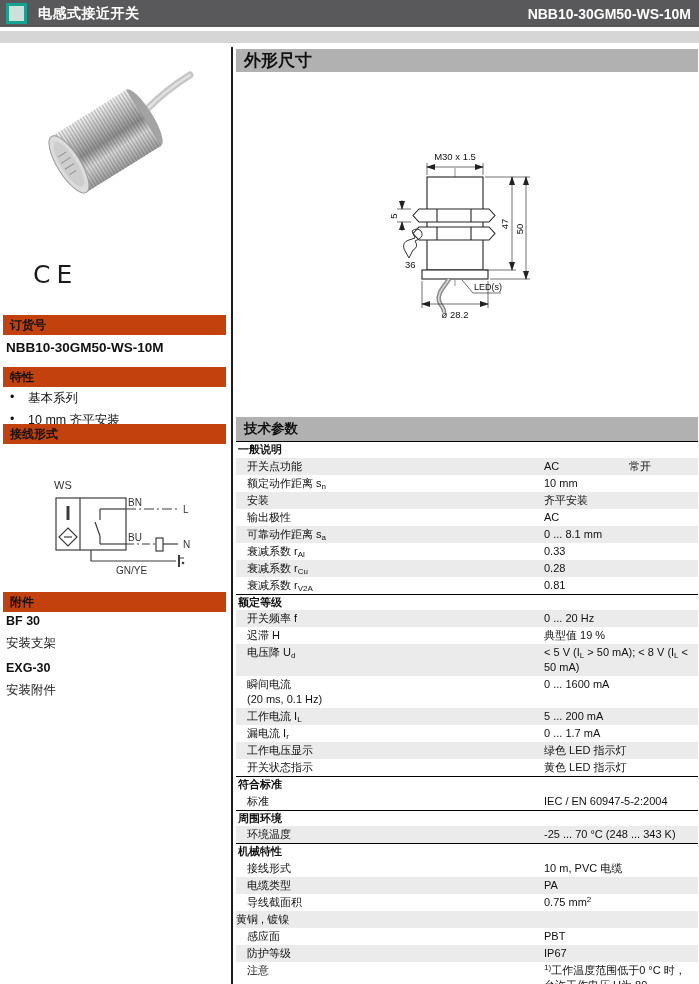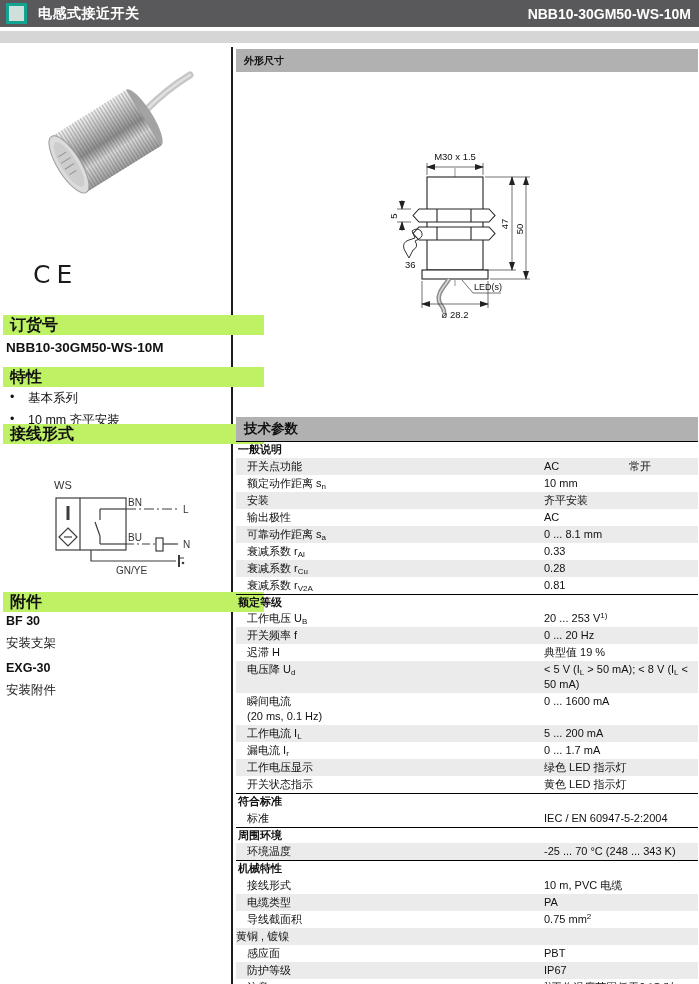--- a/index.html
+++ b/index.html
@@ -6,31 +6,31 @@
   body{width:699px;height:984px;background:#fff;font-family:"Liberation Sans","DejaVu Sans",sans-serif;color:#111;position:relative;overflow:hidden;}
   .abs{position:absolute;}
   
   .top{left:0;top:0;width:699px;height:27px;background:#59595b;display:flex;align-items:center;}
   .sq{width:15px;height:15px;border:3px solid #14a390;background:#cfe0da;margin-left:6px;}
   .top-title{color:#fff;font-weight:bold;font-size:14px;margin-left:11px;letter-spacing:.5px;}
   .top-code{color:#fff;font-weight:bold;font-size:14px;margin-left:auto;margin-right:8px;}
   .strip{left:0;top:31px;width:699px;height:12px;background:#d6d6d6;}
   .divider{left:231px;top:47px;width:2px;height:937px;background:#1d1d1d;}
   
-  .side-head{left:3px;width:261px;height:20px;background:#bef264;font-size:16px;font-weight:bold;line-height:20px;padding-left:7px;box-sizing:border-box;}
+  .side-head{left:3px;width:223px;height:20px;background:#c2410c;font-size:12px;font-weight:bold;line-height:20px;padding-left:7px;box-sizing:border-box;}
   .order-num{left:6px;top:340px;font-size:13.5px;font-weight:bold;}
   .features{left:10px;top:390px;font-size:12.5px;}
   .feat{display:flex;margin-bottom:5px;}
   .feat .bullet{width:18px;}
   .acc{left:6px;top:614px;font-size:12.5px;}
   .acc-code{font-weight:bold;margin-bottom:7px;}
   .acc-desc{margin-bottom:9px;color:#222;}
   .ce{left:33px;top:260px;font-size:25px;letter-spacing:6px;color:#1a1a1a;font-family:"DejaVu Sans",sans-serif;}
   
-  .right-head{left:236px;width:462px;height:23px;background:#b1b1b1;font-size:10px;font-weight:bold;line-height:23px;padding-left:8px;box-sizing:border-box;}
+  .right-head{left:236px;width:462px;height:23px;background:#b1b1b1;font-size:17px;font-weight:bold;line-height:23px;padding-left:8px;box-sizing:border-box;}
   .tech{left:236px;top:417px;width:462px;}
   .tech-head{height:24px;background:#b1b1b1;font-size:13.5px;font-weight:bold;line-height:24px;padding-left:8px;}
   .sec-title{font-size:11px;font-weight:bold;border-top:1px solid #000;padding:1px 0 1px 2px;line-height:13.5px;}
   .trow{display:flex;font-size:11px;line-height:15px;}
   .trow.shaded{background:#ebebeb;}
   .tlabel{width:308px;padding:1px 4px 1px 11px;box-sizing:border-box;flex-shrink:0;}
   .tvalue{flex:1;padding:1px 2px 1px 0;}
   .v1.w2{display:inline-block;width:85px;}
   sub{font-size:8px;vertical-align:-2px;line-height:0;}
   sup{font-size:8px;vertical-align:4px;line-height:0;}
@@ -222,24 +222,20 @@
       </div>
       <div class="trow shaded">
         <div class="tlabel">衰减系数 r<sub>Cu</sub></div>
         <div class="tvalue"><span class="v1">0.28</span></div>
       </div>
       <div class="trow">
         <div class="tlabel">衰减系数 r<sub>V2A</sub></div>
         <div class="tvalue"><span class="v1">0.81</span></div>
       </div>
       <div class="sec-title">额定等级</div>
-      <div class="trow">
-        <div class="tlabel">工作电压 U<sub>B</sub></div>
-        <div class="tvalue"><span class="v1">20 ... 253 V<sup>1)</sup></span></div>
-      </div>
       <div class="trow shaded">
         <div class="tlabel">开关频率 f</div>
         <div class="tvalue"><span class="v1">0 ... 20 Hz</span></div>
       </div>
       <div class="trow">
         <div class="tlabel">迟滞 H</div>
         <div class="tvalue"><span class="v1">典型值 19 %</span></div>
       </div>
       <div class="trow shaded">
         <div class="tlabel">电压降 U<sub>d</sub></div>

